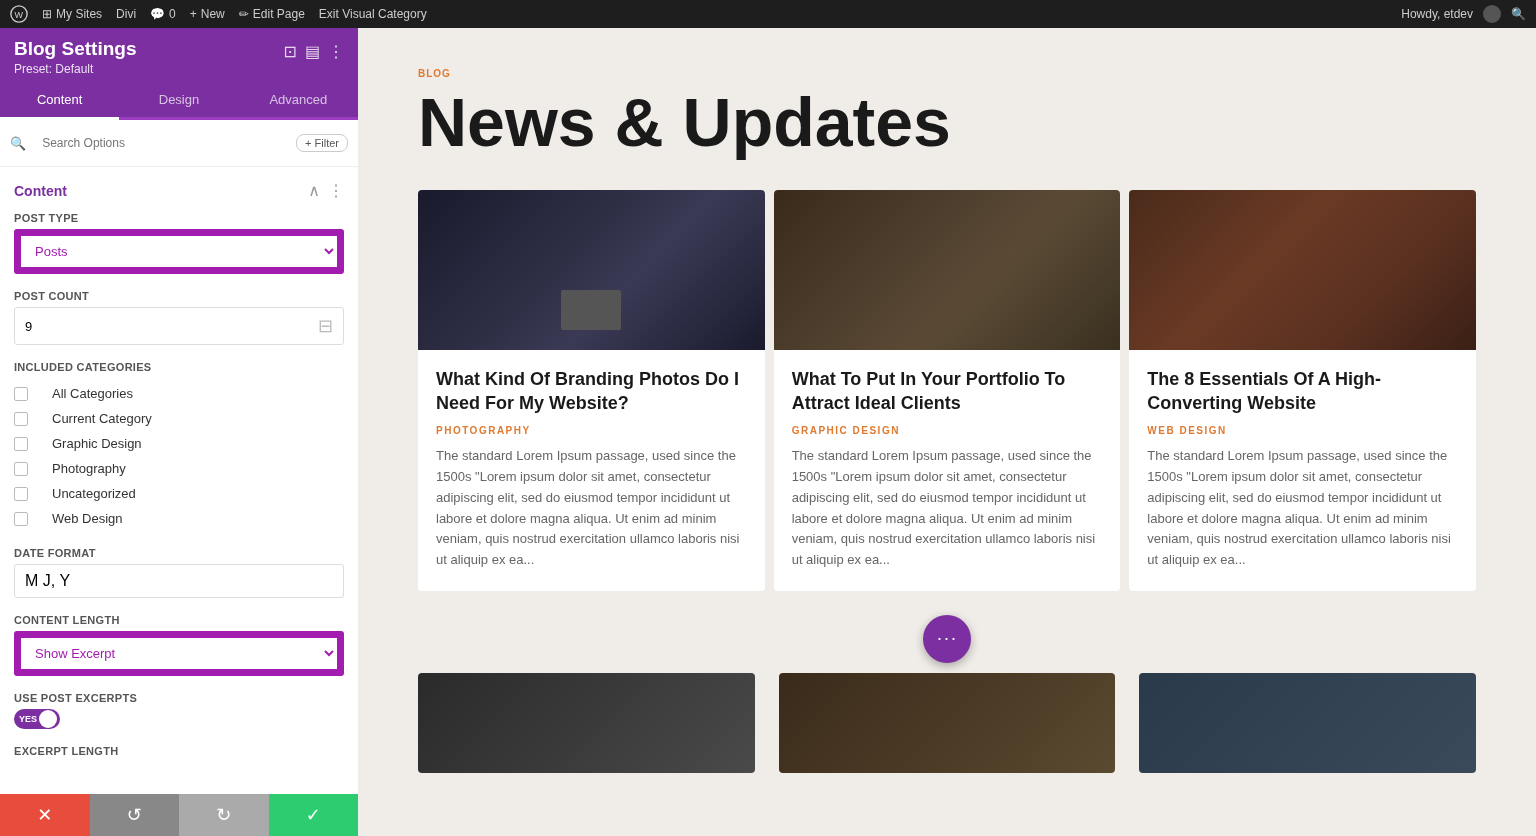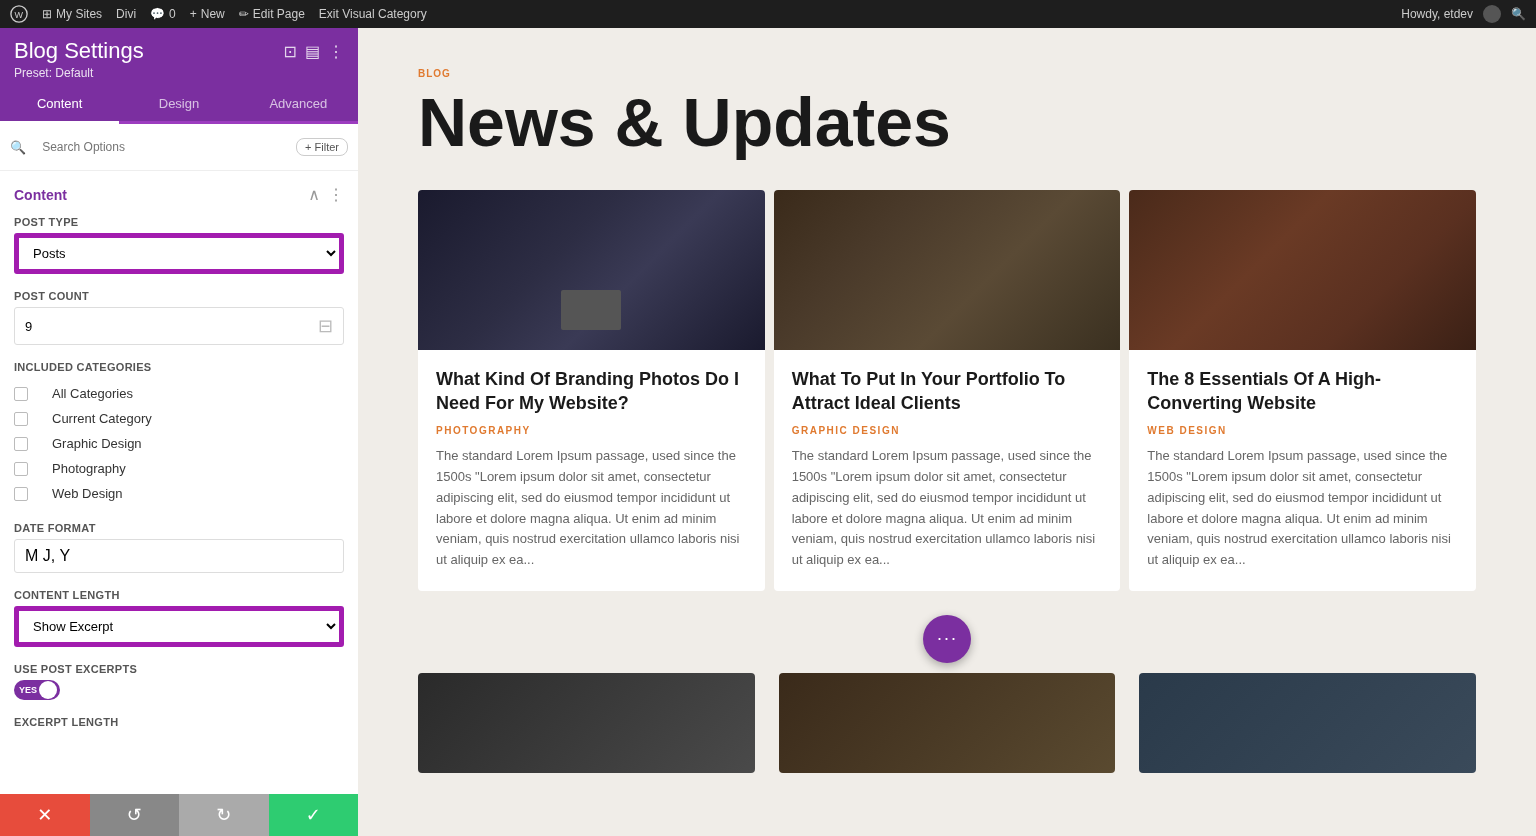--- a/index.html
+++ b/index.html
@@ -41,21 +41,21 @@
     }
 
     .sidebar-header {
       background: #7b2fa0;
       color: #fff;
       padding: 10px 14px 6px;
       display: flex;
       justify-content: space-between;
       align-items: flex-start;
     }
-    .sidebar-title { font-size: 22px; font-weight: 400; }
+    .sidebar-title { font-size: 19px; font-weight: 700; }
     .sidebar-preset { font-size: 12px; opacity: 0.85; margin-top: 2px; }
     .sidebar-header-icons { display: flex; gap: 8px; align-items: center; margin-top: 4px; }
     .sidebar-header-icons span { font-size: 16px; cursor: pointer; opacity: 0.8; }
 
     
     .sidebar-tabs {
       display: flex;
       background: #7b2fa0;
       border-bottom: 3px solid #9c3cbf;
     }
@@ -130,24 +130,24 @@
       font-size: 11px;
       font-weight: 600;
       color: #555;
       margin-bottom: 5px;
       text-transform: uppercase;
       letter-spacing: 0.3px;
     }
     .field-select {
       width: 100%;
       padding: 7px 10px;
-      border: 5px solid #a21caf;
+      border: 7px solid #a21caf;
       border-radius: 3px;
       font-size: 13px;
-      color: #000000;
+      color: #a21caf;
       background: #fff;
       appearance: auto;
     }
     .field-input {
       width: 100%;
       padding: 7px 10px;
       border: 1px solid #ddd;
       border-radius: 3px;
       font-size: 13px;
       color: #333;
@@ -480,20 +480,24 @@
           <div class="category-item">
             <div class="category-checkbox"></div>
             <span>Graphic Design</span>
           </div>
           <div class="category-item">
             <div class="category-checkbox"></div>
             <span>Photography</span>
           </div>
           <div class="category-item">
             <div class="category-checkbox"></div>
+            <span>Uncategorized</span>
+          </div>
+          <div class="category-item">
+            <div class="category-checkbox"></div>
             <span>Web Design</span>
           </div>
         </div>
       </div>
 
       <div class="field-group">
         <div class="field-label">Date Format</div>
         <div style="border:1px solid #ddd;border-radius:3px;padding:7px 10px;">
           <span>M J, Y</span>
         </div>

